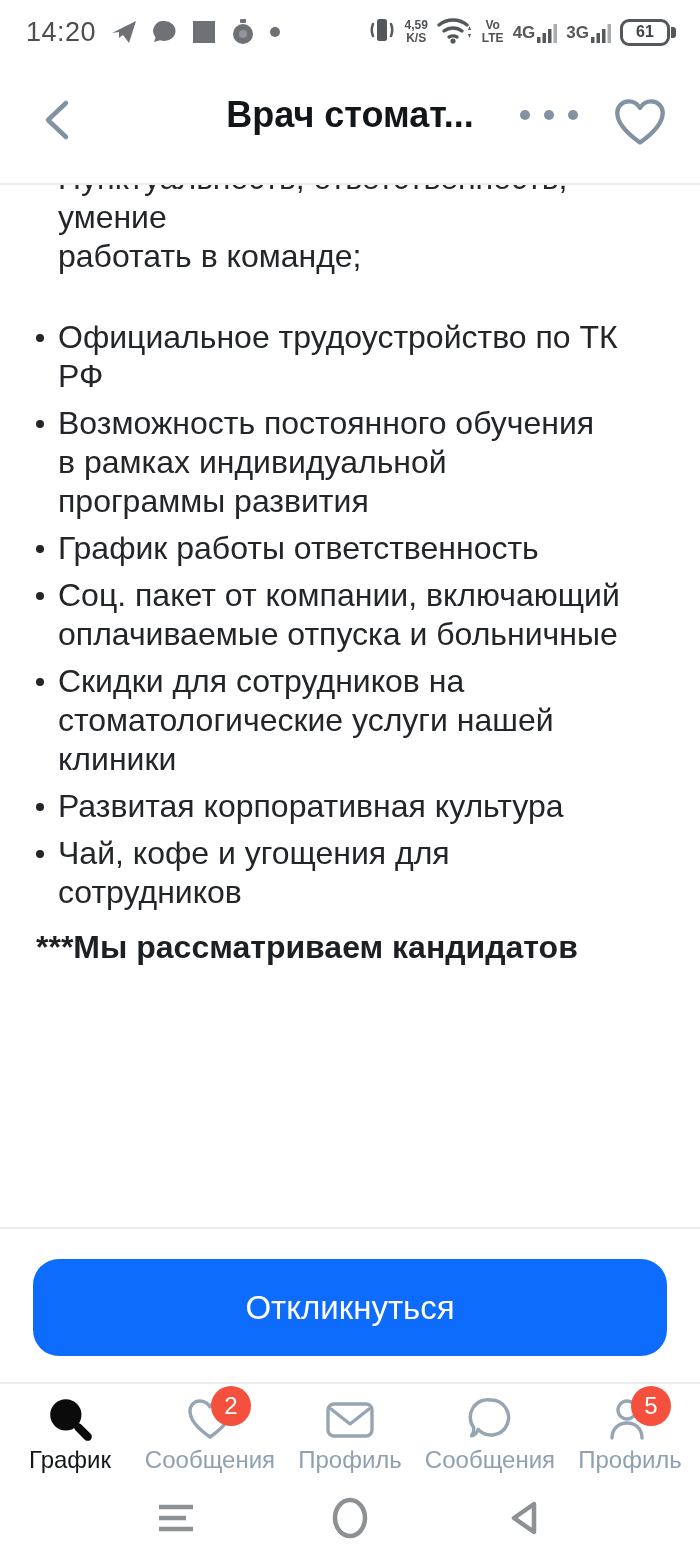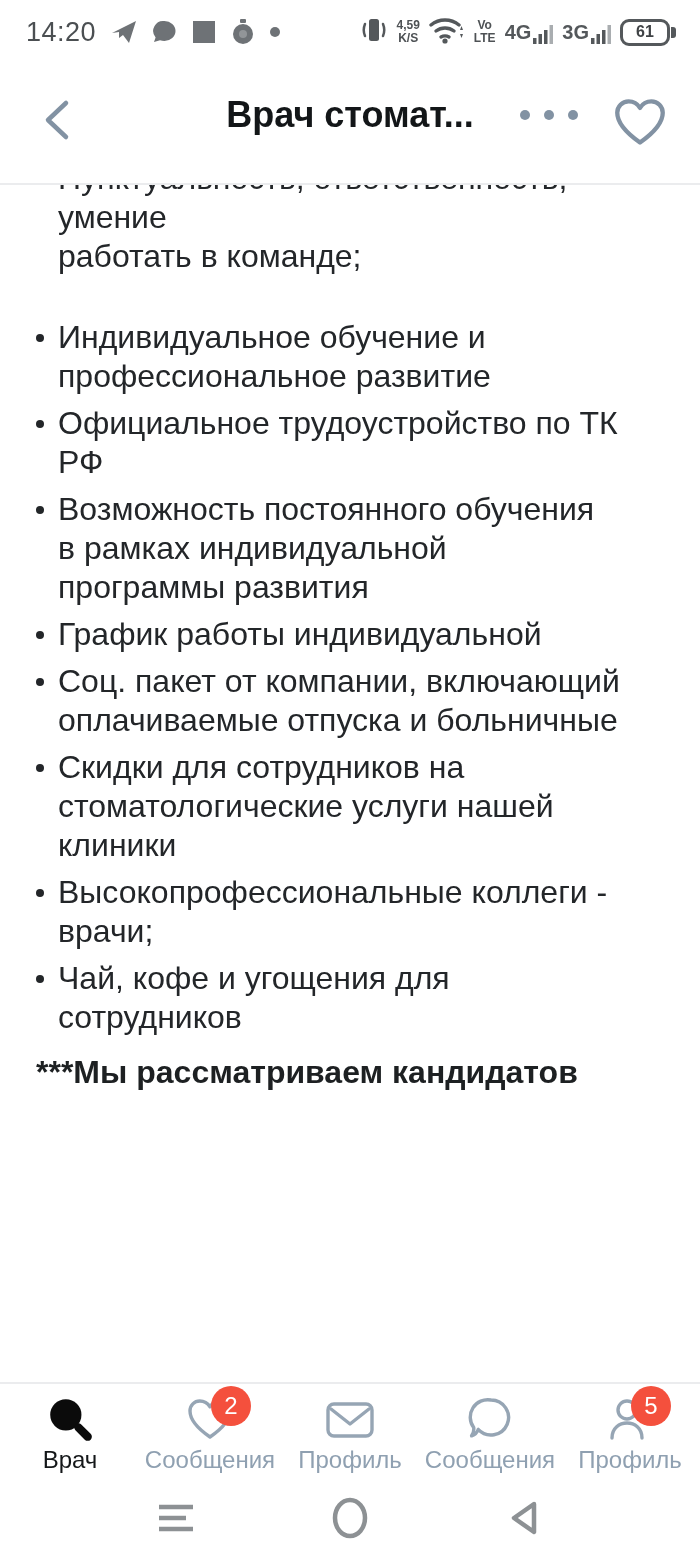--- a/index.html
+++ b/index.html
@@ -7,21 +7,21 @@
           font-family:"Liberation Sans",sans-serif;color:#232629;}
 
   
   .statusbar{position:absolute;top:0;left:0;right:0;height:60px;background:#fff;z-index:7;
              display:flex;align-items:center;justify-content:space-between;padding:4px 22px 0 26px;box-sizing:border-box;}
   .sb-left{display:flex;align-items:center;gap:15px;color:#4b4f52;}
   .sb-time{font-size:27px;letter-spacing:.5px;}
   .sb-left svg{display:block;}
   .sb-right{display:flex;align-items:center;gap:9px;color:#54585b;}
   .sb-stack{display:flex;flex-direction:column;align-items:center;font-size:12px;line-height:13px;font-weight:bold;color:#4e5255;}
-  .sb-sim{display:flex;align-items:flex-end;gap:2px;font-size:20px;font-weight:bold;color:#54585b;}
+  .sb-sim{display:flex;align-items:flex-end;gap:2px;font-size:17px;font-weight:bold;color:#54585b;}
   .battery{position:relative;width:50px;height:27px;border:3px solid #54585b;border-radius:9px;box-sizing:border-box;
            display:flex;align-items:center;justify-content:center;font-size:16px;font-weight:bold;color:#3f4245;margin-right:8px;}
   .battery:after{content:"";position:absolute;right:-9px;top:5px;width:5px;height:11px;background:#54585b;border-radius:0 3px 3px 0;}
 
   
   .header{position:absolute;top:60px;left:0;right:0;height:123px;background:#fff;z-index:6;border-bottom:2px solid #ebecee;}
   .back-btn{position:absolute;left:36px;top:36px;width:48px;height:48px;cursor:pointer;}
   .page-title{position:absolute;left:110px;right:110px;top:34px;text-align:center;font-size:36px;font-weight:bold;color:#131618;
               white-space:nowrap;overflow:hidden;}
   .dots-btn{position:absolute;right:122px;top:50px;display:flex;gap:14px;cursor:pointer;}
@@ -158,51 +158,51 @@
       <svg width="52" height="48" viewBox="0 0 48 44">
           <path d="M24 41 C 7 29 3 20 3 13.5 C 3 7.6 7.6 3 13.5 3 C 17.9 3 21.8 5.4 24 9 C 26.2 5.4 30.1 3 34.5 3 C 40.4 3 45 7.6 45 13.5 C 45 20 41 29 24 41 Z" fill="none" stroke="#8292a3" stroke-width="4" stroke-linejoin="round"></path>
         </svg>
     </span>
   </div>
 
   <div class="content">
     <p class="intro">Пунктуальность, ответственность, умение
 работать в команде;</p>
     <ul class="cond">
-      <li>Индивидуальное обучение и
-профессиональное развитие</li>
       <li>Официальное трудоустройство по ТК
 РФ</li>
       <li>Возможность постоянного обучения
 в рамках индивидуальной
 программы развития</li>
-      <li>График работы индивидуальной</li>
+      <li>График работы ответственность</li>
       <li>Соц. пакет от компании, включающий
 оплачиваемые отпуска и больничные</li>
       <li>Скидки для сотрудников на
 стоматологические услуги нашей
 клиники</li>
-      <li>Высокопрофессиональные коллеги -
-врачи;</li>
+      <li>Развитая корпоративная культура</li>
       <li>Чай, кофе и угощения для
 сотрудников</li>
     </ul>
     <p class="note">***Мы рассматриваем кандидатов</p>
   </div>
 
+  <div class="apply-panel">
+    <button class="apply-btn">Откликнуться</button>
+  </div>
 
   <div class="tabbar">
     <div class="tab active">
       <span class="tab-icon">
         <svg width="50" height="50" viewBox="0 0 48 48">
             <circle cx="20" cy="20" r="15" fill="#0b0b0b"></circle>
             <line x1="32" y1="32" x2="41" y2="41" stroke="#0b0b0b" stroke-width="8" stroke-linecap="round"></line>
           </svg>
       </span>
-      <span class="tab-label">Врач</span>
+      <span class="tab-label">График</span>
     </div>
     <div class="tab">
       <span class="tab-icon">
         <svg width="48" height="44" viewBox="0 0 48 44">
             <path d="M24 40 C 8 29 4 20.5 4 14 C 4 8.5 8.3 4 13.8 4 C 18 4 21.8 6.3 24 9.8 C 26.2 6.3 30 4 34.2 4 C 39.7 4 44 8.5 44 14 C 44 20.5 40 29 24 40 Z" fill="none" stroke="#96a5b4" stroke-width="3.4" stroke-linejoin="round"></path>
           </svg>
         <span class="badge">2</span>
       </span>
       <span class="tab-label">Сообщения</span>
     </div>

